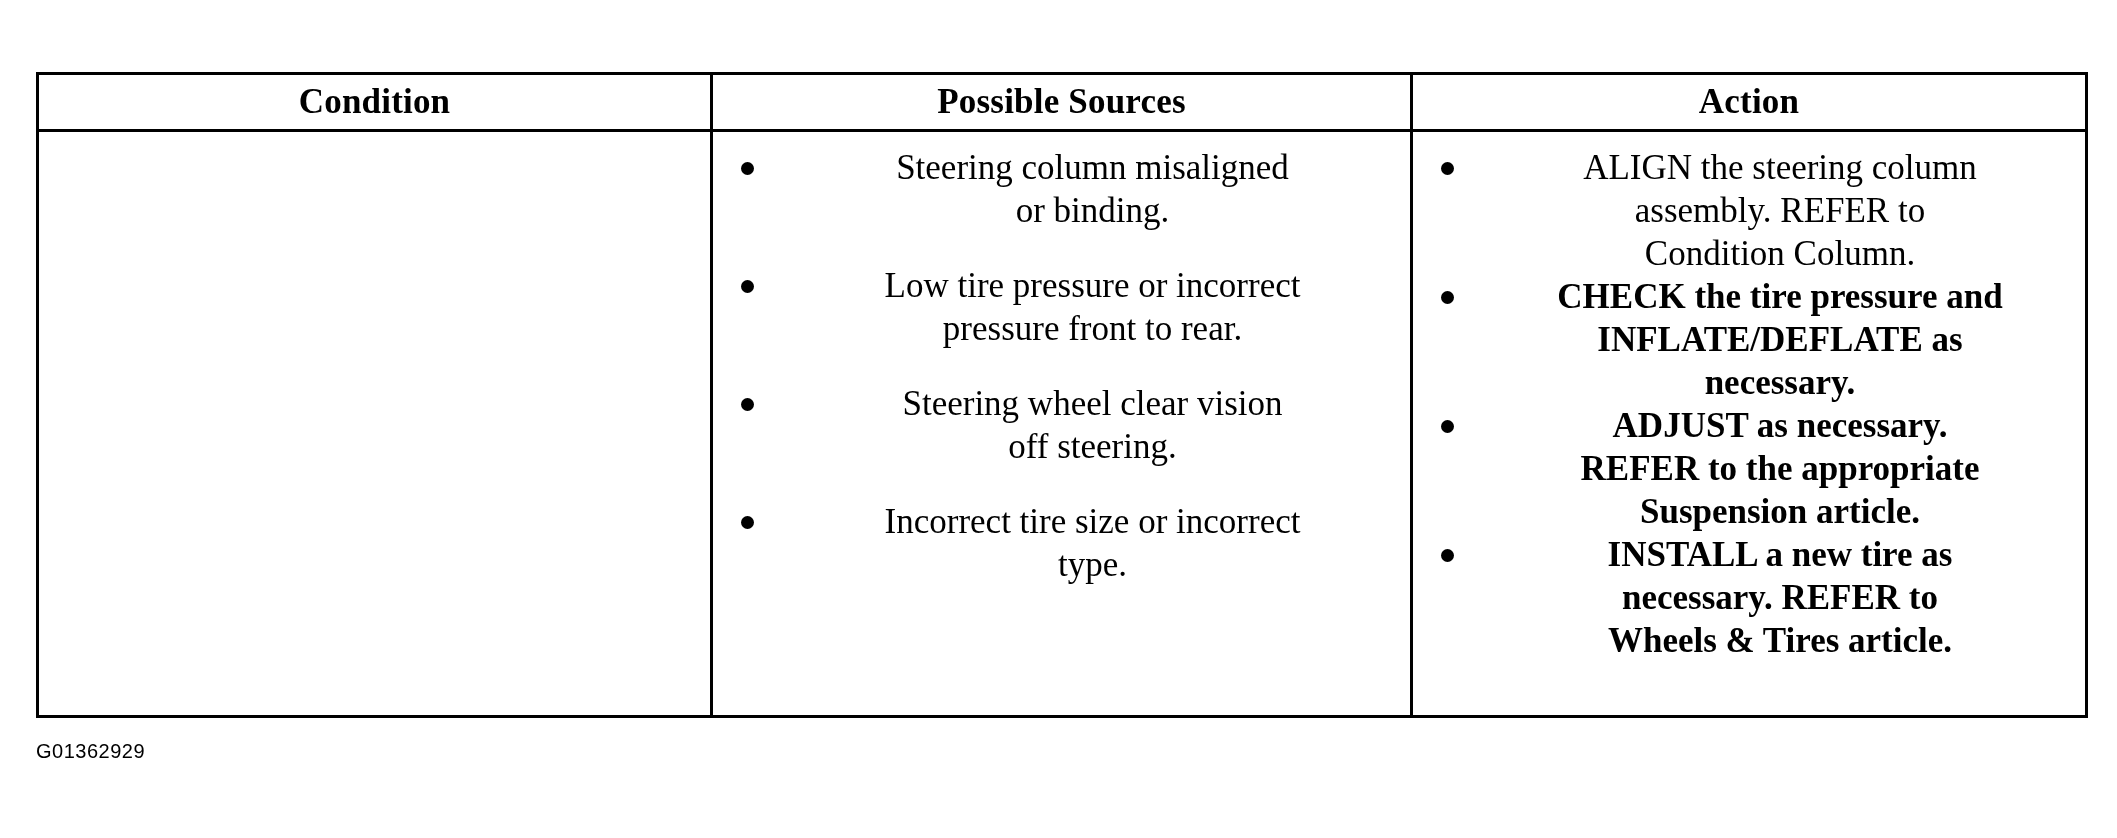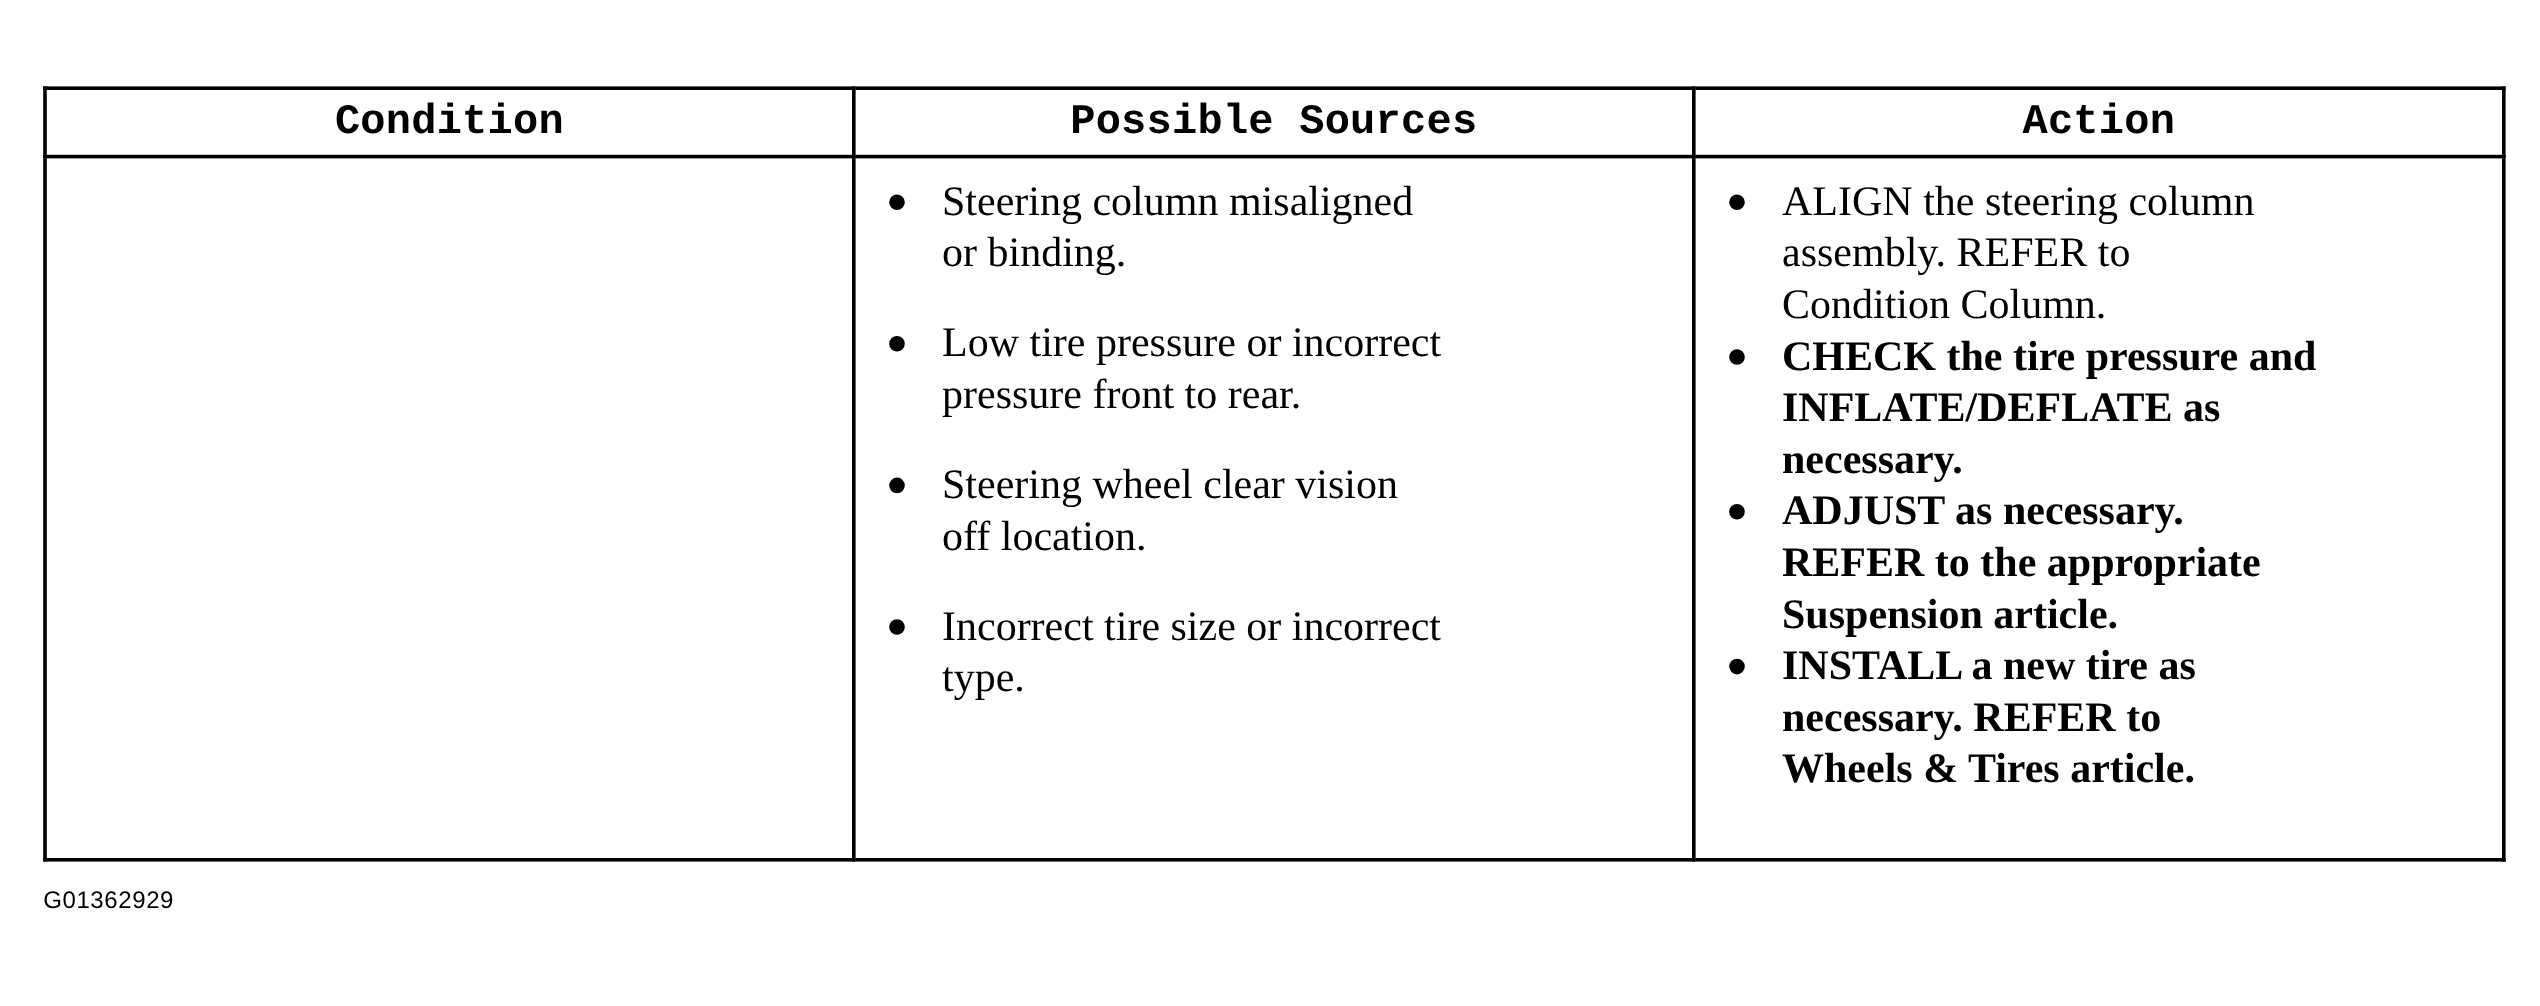--- a/index.html
+++ b/index.html
@@ -45,21 +45,21 @@
     padding: 0;
     vertical-align: top;
     background: #ffffff;
   }
 
   
   .hdr-row th {
     height: 54px;
     text-align: center;
     vertical-align: middle;
-    font-family: Liberation Mono, monospace;
+    font-family: Liberation Serif, serif;
     font-weight: bold;
     font-size: 35px;
     letter-spacing: 0.2px;
     line-height: 54px;
     padding: 0 4px;
   }
 
   
   .body-row td {
     height: 583px;
@@ -90,20 +90,21 @@
     top: 16px;
     width: 13px;
     height: 13px;
     background: #000000;
     border-radius: 50%;
     display: block;
   }
   ul.bullets li .txt {
     display: block;
     white-space: pre-line;
+    text-align: center;
   }
 
   
   ul.bullets.spaced li + li {
     margin-top: 32px;
   }
   
   ul.bullets.tight li + li {
     margin-top: 0;
     font-weight: bold;
@@ -159,21 +160,21 @@
 or binding.</span>
               </li>
               <li>
                 <span class="dot"></span>
                 <span class="txt">Low tire pressure or incorrect
 pressure front to rear.</span>
               </li>
               <li>
                 <span class="dot"></span>
                 <span class="txt">Steering wheel clear vision
-off location.</span>
+off steering.</span>
               </li>
               <li>
                 <span class="dot"></span>
                 <span class="txt">Incorrect tire size or incorrect
 type.</span>
               </li>
             </ul>
           </div>
         </td>
 

